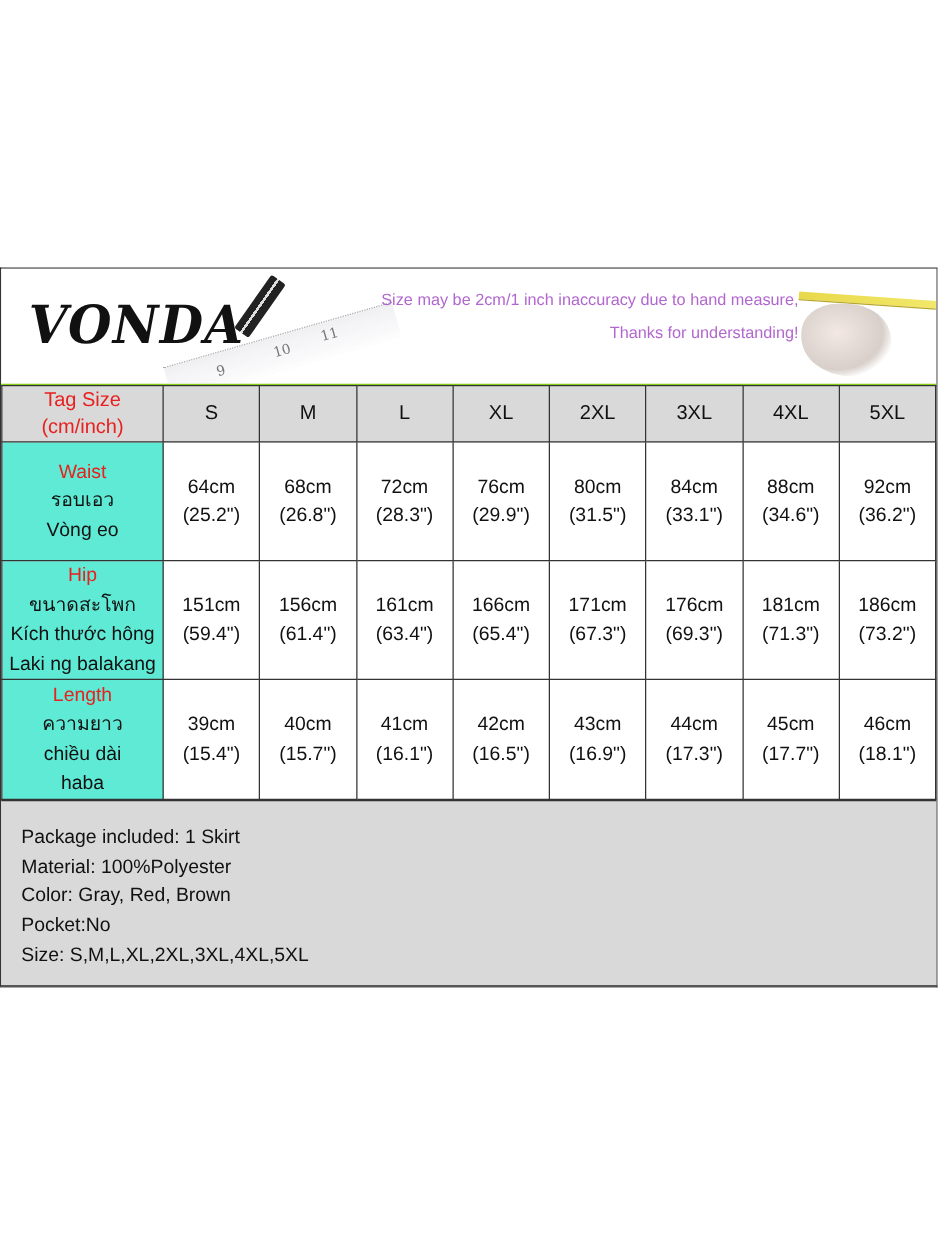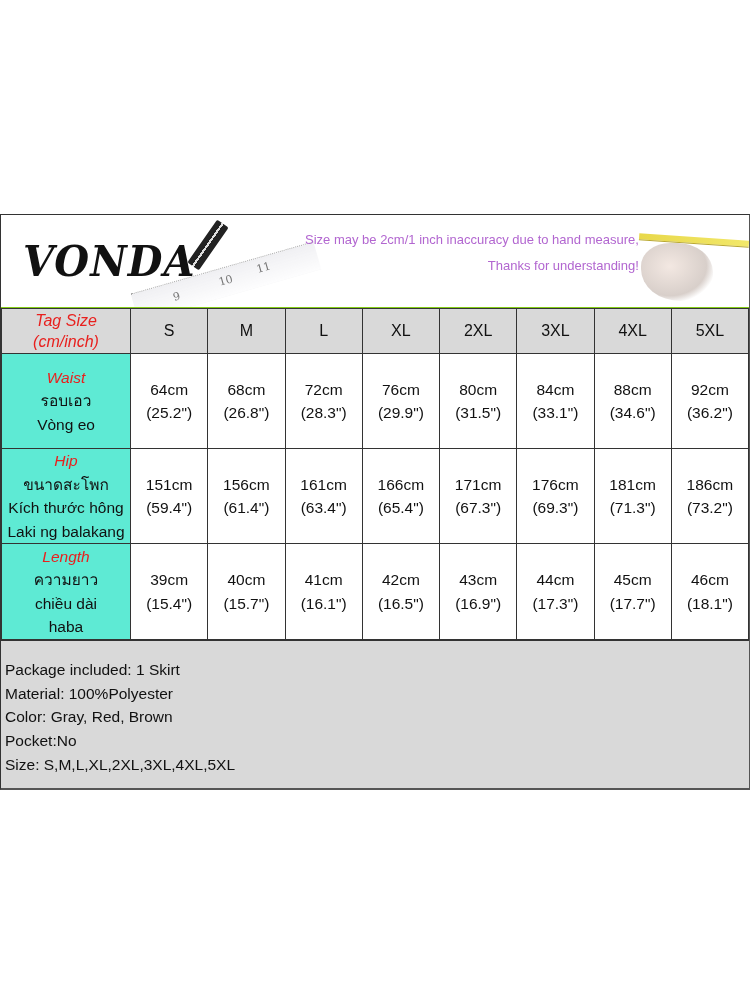--- a/index.html
+++ b/index.html
@@ -13,25 +13,25 @@
   .notes { position:absolute; left:288px; top:12px; color:#b266d0; font-size:13px; line-height:26px;margin-left:16px; }
   .notes div { white-space:nowrap; }
   .tape { position:absolute; left:620px; top:12px; width:128px; height:78px; }
   .tape .strip { position:absolute; left:18px; top:10px; width:110px; height:6px; background:linear-gradient(90deg,#e8d84a,#f2e86a); transform:rotate(4deg); border-bottom:1px solid #b9a830; }
   .tape .hand { position:absolute; left:20px; top:16px; width:72px; height:58px; background:radial-gradient(ellipse at 40% 40%,#f3e8e2,#d8cfca 60%,rgba(255,255,255,0) 75%); border-radius:40% 50% 45% 55%; }
   table { border-collapse:collapse; width:100%; table-layout:fixed; }
   td { border:1px solid #333; text-align:center; vertical-align:middle; font-size:15.5px; color:#111; line-height:23.5px; padding:0; }
   td.label { background:#5eead4; width:128px; }
   tr.head td { background:#d9d9d9; height:44px; font-size:16px; }
   tr.head td.label { line-height:21px; }
-  .red { color:#e8201e;font-style:italic; }
+  .red { color:#e8201e; }
   tr.waist td { height:94px; }
   tr.hip td { height:94px; }
   tr.len td { height:95px; }
-  .footer { background:#d9d9d9; height:148px; border-top:1px solid #333; padding:17px 0 0 4px; box-sizing:border-box; font-size:15.5px; line-height:23.7px; color:#111; }
+  .footer { background:#d9d9d9; height:148px; border-top:1px solid #333; padding:17px 0 0 16px; box-sizing:border-box; font-size:15.5px; line-height:23.7px; color:#111; }
 </style>
 </head>
 <body>
 
 <div class="chart">
   <div class="banner">
     <div class="logo">VONDA</div>
     <div class="ruler">
       <span style="left:40px;top:8px">9</span>
       <span style="left:88px;top:6px">10</span>

